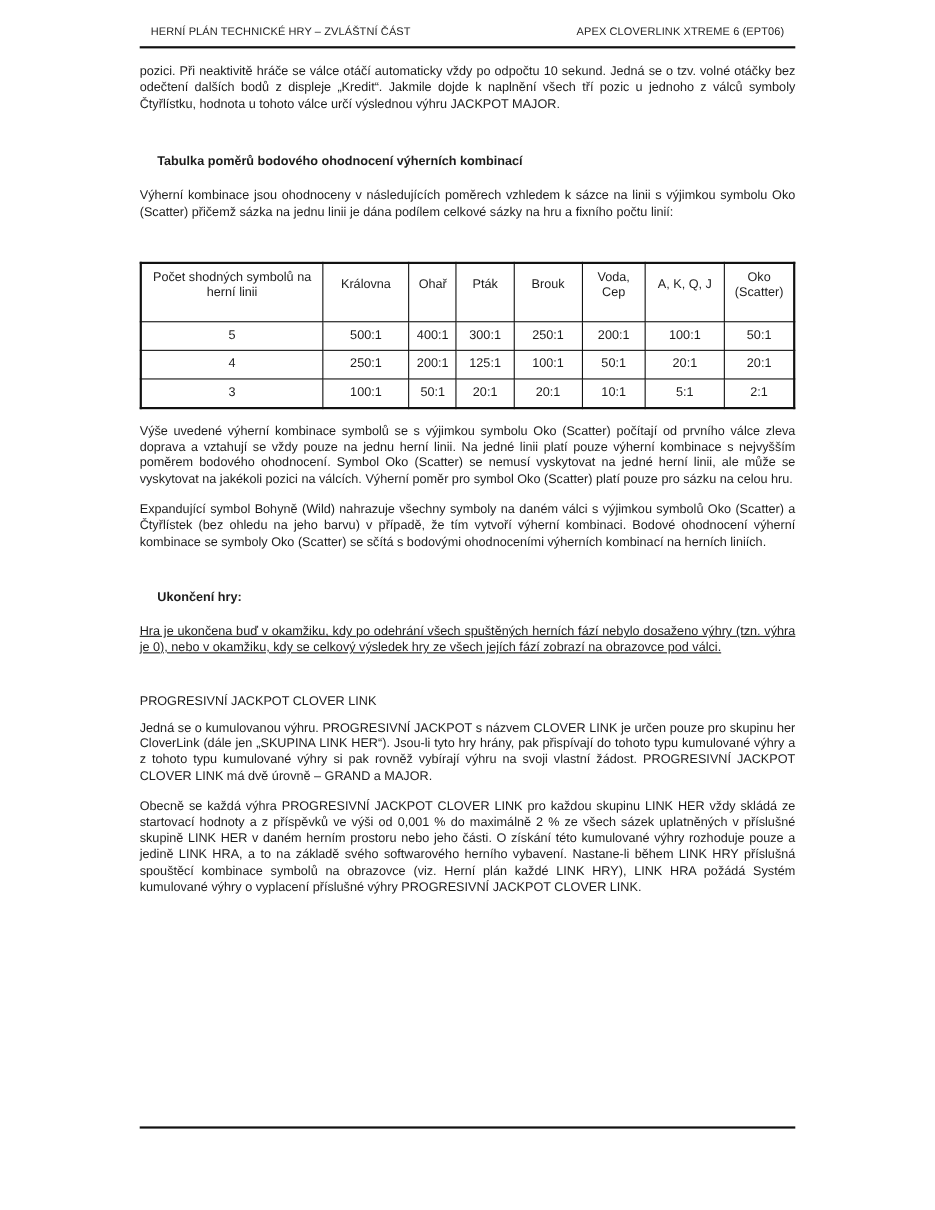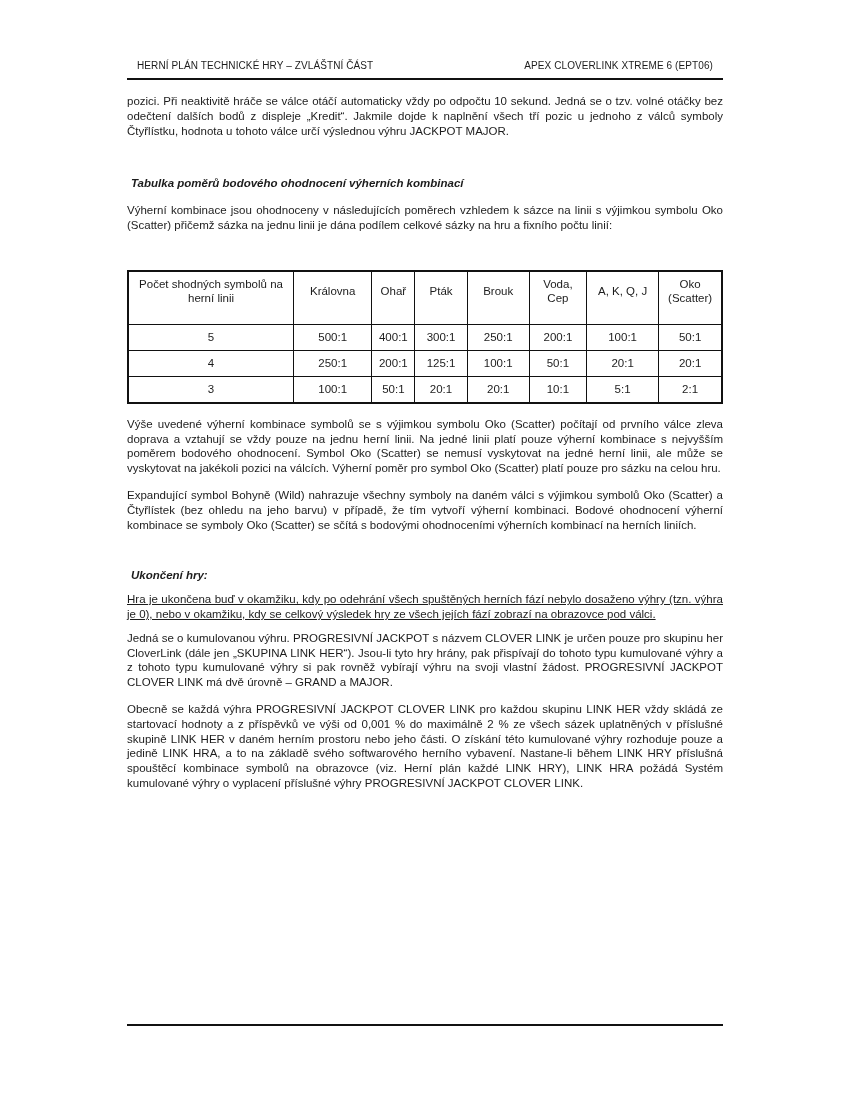--- a/index.html
+++ b/index.html
@@ -16,41 +16,40 @@
   .content {
     position: absolute;
     left: 127px;
     top: 0;
     width: 596px;
   }
   .doc-header {
     display: flex;
     justify-content: space-between;
     align-items: center;
-    margin-top: 60px;
+    margin-top: 24px;
     padding: 0 10px 7px 10px;
     border-bottom: 2px solid #111;
     font-size: 10px;
     line-height: 11px;
     letter-spacing: 0.1px;
     white-space: nowrap;
     gap: 36px;
   }
   p {
     margin: 0;
     font-size: 11.5px;
     line-height: 14.8px;
     text-align: justify;
   }
   .h-bold {
-    margin: 4px;
+    margin: 16px;
     font-size: 11.5px;
     line-height: 14.8px;
     font-weight: bold;
-    font-style: italic;
   }
   .h-plain {
     margin: 0;
     font-size: 11.5px;
     line-height: 14.8px;
     font-weight: normal;
   }
   .m-intro        { margin-top: 14px; }
   .m-head-table   { margin-top: 38px; }
   .m-ratios-intro { margin-top: 12px; }
@@ -182,20 +181,21 @@
 
     <p class="m-combos">Výše uvedené výherní kombinace symbolů se s výjimkou symbolu Oko (Scatter) počítají od prvního válce zleva doprava a vztahují se vždy pouze na jednu herní linii. Na jedné linii platí pouze výherní kombinace s nejvyšším poměrem bodového ohodnocení. Symbol Oko (Scatter) se nemusí vyskytovat na jedné herní linii, ale může se vyskytovat na jakékoli pozici na válcích. Výherní poměr pro symbol Oko (Scatter) platí pouze pro sázku na celou hru.</p>
 
     <p class="m-wild">Expandující symbol Bohyně (Wild) nahrazuje všechny symboly na daném válci s výjimkou symbolů Oko (Scatter) a Čtyřlístek (bez ohledu na jeho barvu) v případě, že tím vytvoří výherní kombinaci. Bodové ohodnocení výherní kombinace se symboly Oko (Scatter) se sčítá s bodovými ohodnoceními výherních kombinací na herních liniích.</p>
 
     <p class="h-bold m-head-end">Ukončení hry:</p>
 
     <p class="m-end1">Hra je ukončena buď v okamžiku, kdy po odehrání všech spuštěných herních fází nebylo dosaženo výhry (tzn. výhra je 0), nebo v okamžiku, kdy se celkový výsledek hry ze všech jejích fází zobrazí na obrazovce pod válci.</p>
 
 
+    <p class="h-plain m-head-jack">PROGRESIVNÍ JACKPOT CLOVER LINK</p>
 
     <p class="m-jack1">Jedná se o kumulovanou výhru. PROGRESIVNÍ JACKPOT s názvem CLOVER LINK je určen pouze pro skupinu her CloverLink (dále jen „SKUPINA LINK HER“). Jsou-li tyto hry hrány, pak přispívají do tohoto typu kumulované výhry a z tohoto typu kumulované výhry si pak rovněž vybírají výhru na svoji vlastní žádost. PROGRESIVNÍ JACKPOT CLOVER LINK má dvě úrovně – GRAND a MAJOR.</p>
 
     <p class="m-jack2">Obecně se každá výhra PROGRESIVNÍ JACKPOT CLOVER LINK pro každou skupinu LINK HER vždy skládá ze startovací hodnoty a z příspěvků ve výši od 0,001 % do maximálně 2 % ze všech sázek uplatněných v příslušné skupině LINK HER v daném herním prostoru nebo jeho části. O získání této kumulované výhry rozhoduje pouze a jedině LINK HRA, a to na základě svého softwarového herního vybavení. Nastane-li během LINK HRY příslušná spouštěcí kombinace symbolů na obrazovce (viz. Herní plán každé LINK HRY), LINK HRA požádá Systém kumulované výhry o vyplacení příslušné výhry PROGRESIVNÍ JACKPOT CLOVER LINK.</p>
 
   </div>
 
   <div class="doc-footer-rule"></div>
 </div>
 

